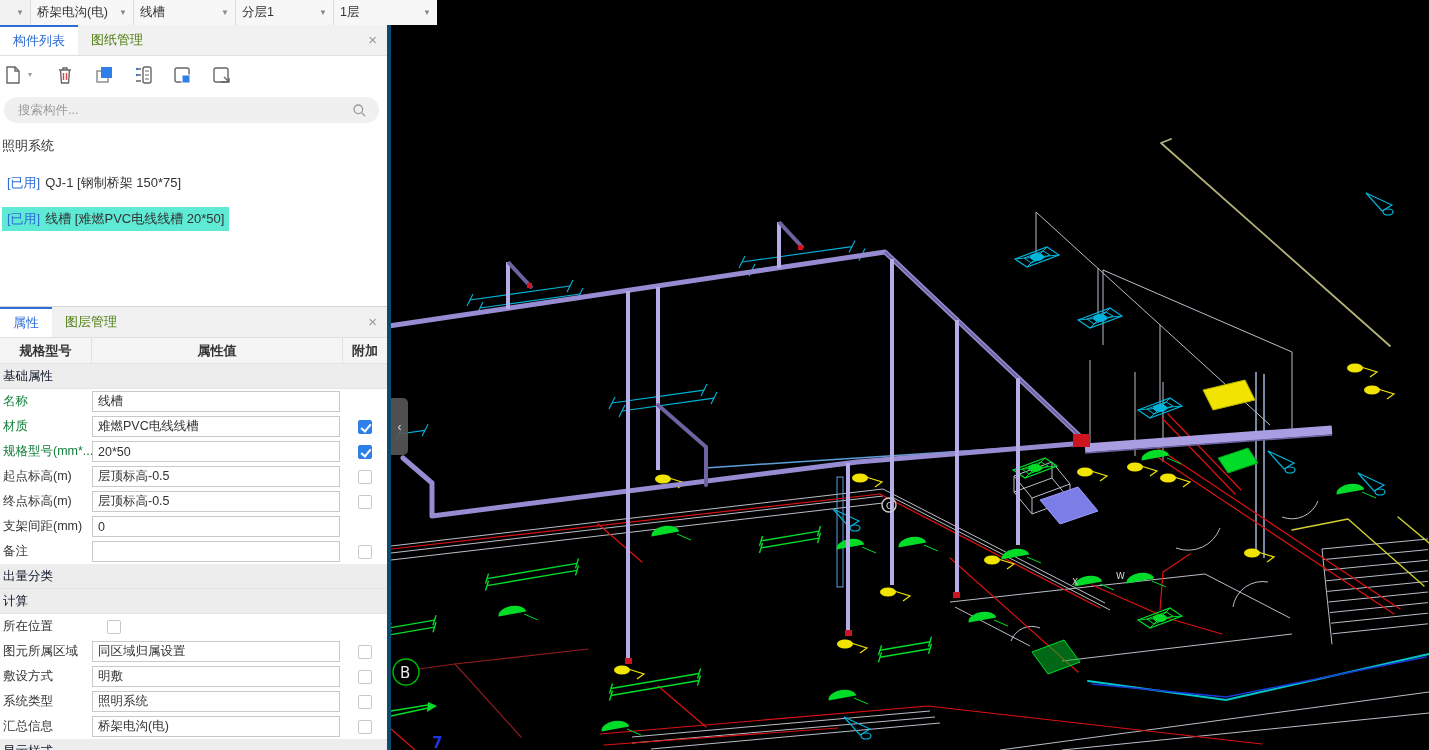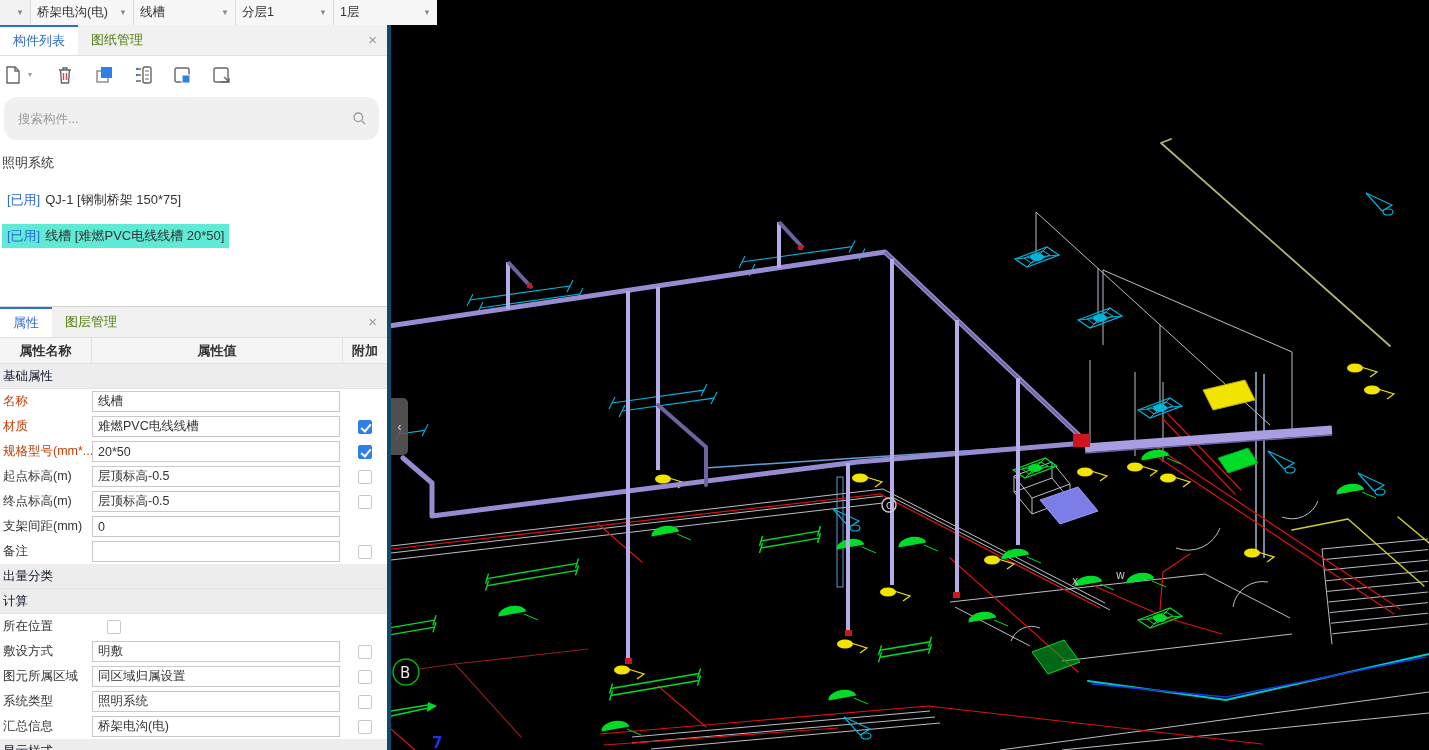--- a/index.html
+++ b/index.html
@@ -20,42 +20,42 @@
   #left-panel{position:absolute;left:0;top:25px;width:391px;height:725px;background:#fff;
               border-right:4px solid #0c4a6e;z-index:5;box-sizing:border-box}
   .tabbar{height:30px;background:#f1f1f1;display:flex;align-items:stretch;
           border-bottom:1px solid #e0e0e0;position:relative}
   .tab{padding:0 13px;font-size:13px;color:#4d7c0f;display:flex;align-items:center;box-sizing:border-box}
   .tab.active{background:#fff;color:#2e6cd6;border-top:2px solid #2e6cd6}
   .close-x{position:absolute;right:10px;top:7px;color:#999;font-size:15px;line-height:15px}
   .icon-row{height:37px;display:flex;align-items:center;gap:15px;padding-left:1px}
   .icon-row .ticon{display:flex;align-items:center;justify-content:center;width:24px;height:24px}
   .icon-row .dd-mini{width:10px;color:#999;font-size:8px;margin-left:-12px}
-  .search-wrap{margin:4px 8px 2px 4px;height:43px;background:#f0f0f0;border-radius:13px;
+  .search-wrap{margin:4px 8px 2px 4px;height:26px;background:#f0f0f0;border-radius:13px;
                display:flex;align-items:center;padding:0 12px}
   .search-wrap input{border:none;background:transparent;outline:none;flex:1;font-size:12.5px;
                      color:#555;font-family:inherit}
   .search-wrap input::placeholder{color:#9a9a9a}
   .tree{padding:10px 0 0 2px;font-size:13px;color:#333}
   .tree-group{padding:2px 0 4px 0}
   .tree-item{padding:3px 5px;margin-top:12px;width:fit-content;white-space:nowrap}
   .tree-item .tag{color:#2e6cd6;margin-right:5px}
   .tree-item.selected{background:#5eead4}
   
   .props{position:absolute;left:0;right:0;top:281px;bottom:0;display:flex;flex-direction:column;
          border-top:1px solid #d5d5d5;background:#fff}
   .grid-head{height:26px;min-height:26px;display:flex;background:#f5f5f5;border-bottom:1px solid #e2e2e2;
              font-size:13px;font-weight:bold;color:#333;box-sizing:border-box}
   .col-name{width:92px;display:flex;align-items:center;justify-content:center;border-right:1px solid #e2e2e2;box-sizing:border-box}
   .col-val{flex:1;display:flex;align-items:center;justify-content:center;border-right:1px solid #e2e2e2;box-sizing:border-box}
   .col-att{width:44px;display:flex;align-items:center;justify-content:center}
   #prop-rows{flex:1;overflow:hidden}
   .prow{height:25px;display:flex;align-items:center;font-size:12.5px;box-sizing:border-box}
   .prow .pname{width:92px;padding-left:3px;color:#333;overflow:hidden;white-space:nowrap;box-sizing:border-box}
-  .prow.blue .pname{color:#c2410c}
+  .prow.blue .pname{color:#15803d}
   .prow .pval{flex:1;padding-right:3px;box-sizing:border-box}
   .prow .pval input{width:100%;height:21px;border:1px solid #c9c9c9;font-size:12.5px;padding:0 5px;
                     box-sizing:border-box;color:#333;background:#fff;font-family:inherit;outline:none}
   .prow .patt{width:44px;display:flex;justify-content:center}
   .psection{height:25px;line-height:25px;background:#ededed;font-size:12.5px;color:#0f172a;
             padding-left:3px;box-sizing:border-box;border-bottom:1px solid #e4e4e4}
   .cb{width:14px;height:14px;border:1px solid #c8c8c8;border-radius:2px;background:#fff;
       display:inline-block;position:relative;box-sizing:border-box}
   .cb.checked{background:#2f7fe8;border-color:#2f7fe8}
   .cb.checked:after{content:"";position:absolute;left:4px;top:1px;width:4px;height:8px;
@@ -408,21 +408,21 @@
       </div>
   </div>
 
   <div class="props">
     <div class="tabbar">
       <div class="tab active">属性</div>
       <div class="tab">图层管理</div>
       <div class="close-x">×</div>
     </div>
     <div class="grid-head">
-      <div class="col-name">属性名称</div>
+      <div class="col-name">规格型号</div>
       <div class="col-val">属性值</div>
       <div class="col-att">附加</div>
     </div>
     <div id="prop-rows">
         <div class="psection">基础属性</div>
         <div class="prow blue">
           <div class="pname">名称</div>
           <div class="pval"><input value="线槽" style=""></div>
           <div class="patt"></div>
         </div>
@@ -468,29 +468,29 @@
         </div>
         <div class="psection">出量分类</div>
         <div class="psection">计算</div>
         <div class="prow">
           <div class="pname">所在位置</div>
           <div class="patt">
             <span class="cb"></span>
           </div>
         </div>
         <div class="prow">
+          <div class="pname">图元所属区域</div>
+          <div class="pval"><input value="同区域归属设置" style=""></div>
+          <div class="patt">
+            <span class="cb"></span>
+          </div>
+        </div>
+        <div class="prow">
           <div class="pname">敷设方式</div>
           <div class="pval"><input value="明敷" style=""></div>
-          <div class="patt">
-            <span class="cb"></span>
-          </div>
-        </div>
-        <div class="prow">
-          <div class="pname">图元所属区域</div>
-          <div class="pval"><input value="同区域归属设置" style=""></div>
           <div class="patt">
             <span class="cb"></span>
           </div>
         </div>
         <div class="prow">
           <div class="pname">系统类型</div>
           <div class="pval"><input value="照明系统" style=""></div>
           <div class="patt">
             <span class="cb"></span>
           </div>

